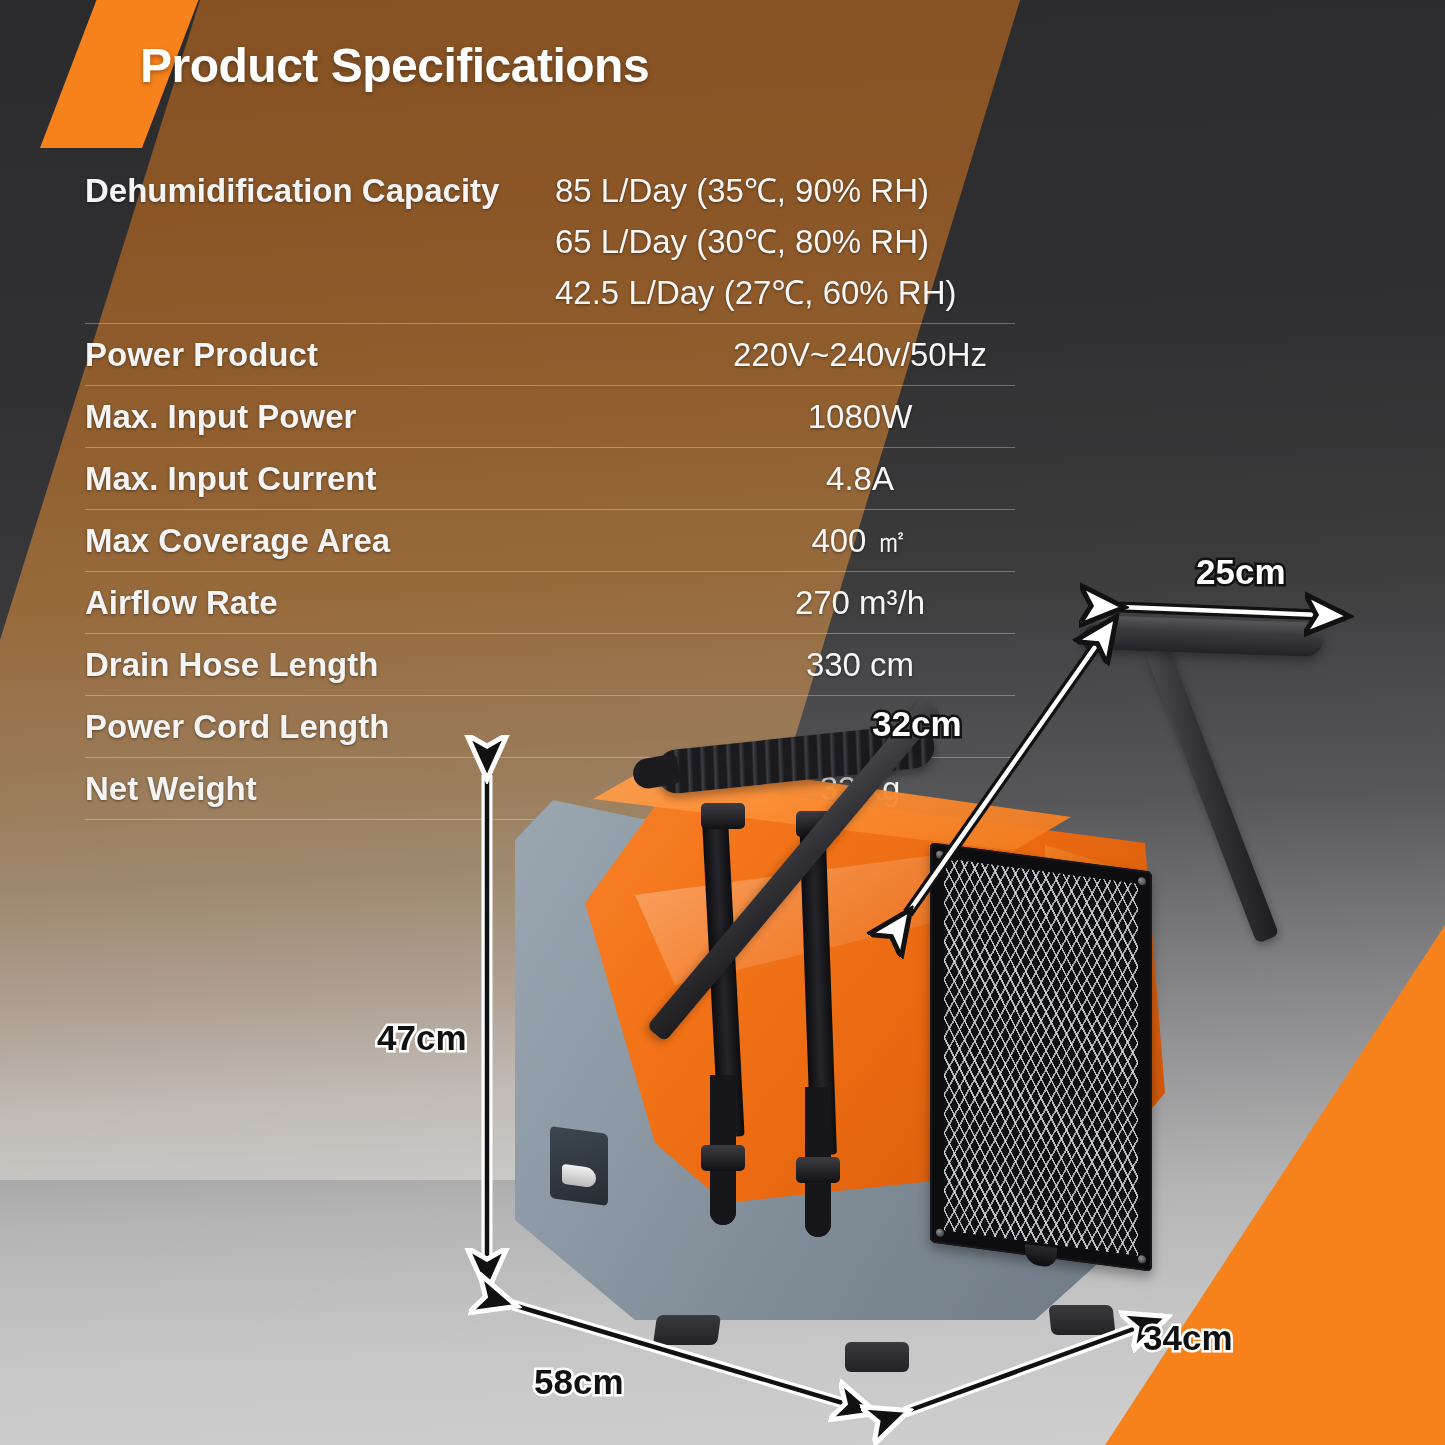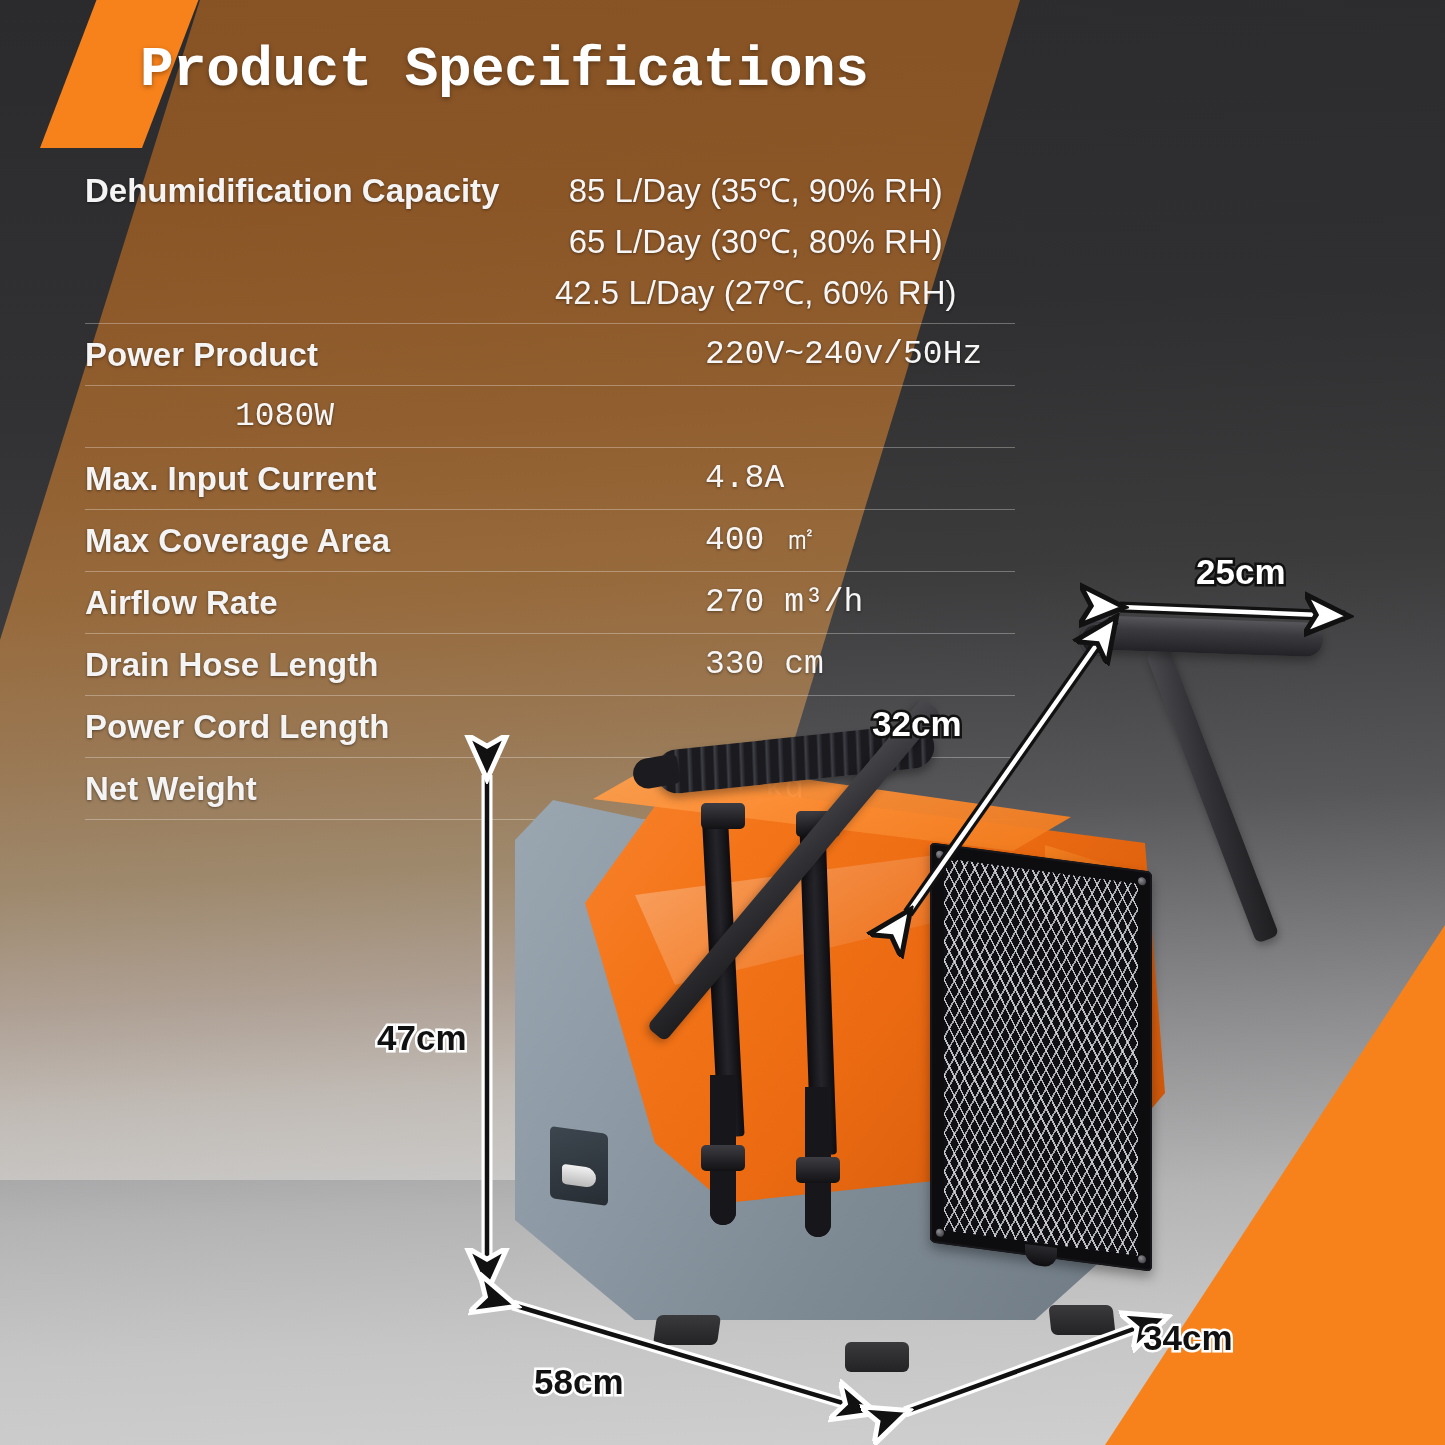--- a/index.html
+++ b/index.html
@@ -33,47 +33,46 @@
   }
   .accent-corner-triangle{
     position:absolute; right:0; bottom:0; width:340px; height:520px;
     background:#F7821B;
     clip-path:polygon(340px 0px, 340px 520px, 0px 520px);
   }
 
   
   .page-title{
     position:absolute; left:140px; top:38px;
-    font-size:56px; font-weight:bold; color:#ffffff;
+    font-size:48px; font-weight:bold; color:#ffffff;
     letter-spacing:-.5px; white-space:nowrap;
     text-shadow:0 2px 5px rgba(0,0,0,.35);
-    font-family:Liberation Mono, monospace;
   }
 
   
   .spec-table{ position:absolute; left:85px; top:160px; width:930px; }
   .spec-row{
     position:relative; display:flex; align-items:flex-start;
     border-bottom:1px solid rgba(255,255,255,.30);
     padding:5px 0 5px 0;
   }
   .spec-row.first{ border-bottom:1px solid rgba(255,255,255,.30); }
   .spec-label{
     flex:0 0 470px; color:#f4f4f4; font-size:33px; line-height:51px;
     white-space:nowrap; text-shadow:0 1px 3px rgba(0,0,0,.45);font-weight:bold;
   }
   .spec-values{
     flex:1 1 auto; display:flex; flex-direction:column;
-    align-items:center; padding-right:78px;
+    align-items:flex-start; padding-right:78px;
   }
   .spec-value{
     color:#f6f6f6; font-size:33px; line-height:51px; white-space:nowrap;
     text-shadow:0 1px 3px rgba(0,0,0,.45);
   }
-  .spec-values.left-align{ align-items:flex-start; padding-left:150px; padding-right:0;font-family:Liberation Mono, monospace; }
+  .spec-values.left-align{ align-items:center; padding-left:150px; padding-right:0; }
 
   
   .product{ position:absolute; left:505px; top:745px; width:700px; height:620px; }
 
   .body-grey-base{
     position:absolute; left:10px; top:55px; width:620px; height:545px;
     background:linear-gradient(120deg,#9aa6b0 0%,#8d99a4 30%,#7d8993 62%,#6f7a84 100%);
     clip-path:polygon(38px 0px, 600px 120px, 620px 430px, 520px 520px, 120px 520px, 0px 420px, 0px 40px);
     filter:drop-shadow(0 14px 18px rgba(0,0,0,.28));
   }
@@ -242,20 +241,21 @@
     </div>
 
     <div class="spec-row">
       <div class="spec-label">Power Product</div>
       <div class="spec-values left-align">
         <div class="spec-value">220V~240v/50Hz</div>
       </div>
     </div>
 
     <div class="spec-row">
+      <div class="spec-label">Max. Input Power</div>
       <div class="spec-values left-align">
         <div class="spec-value">1080W</div>
       </div>
     </div>
 
     <div class="spec-row">
       <div class="spec-label">Max. Input Current</div>
       <div class="spec-values left-align">
         <div class="spec-value">4.8A</div>
       </div>

